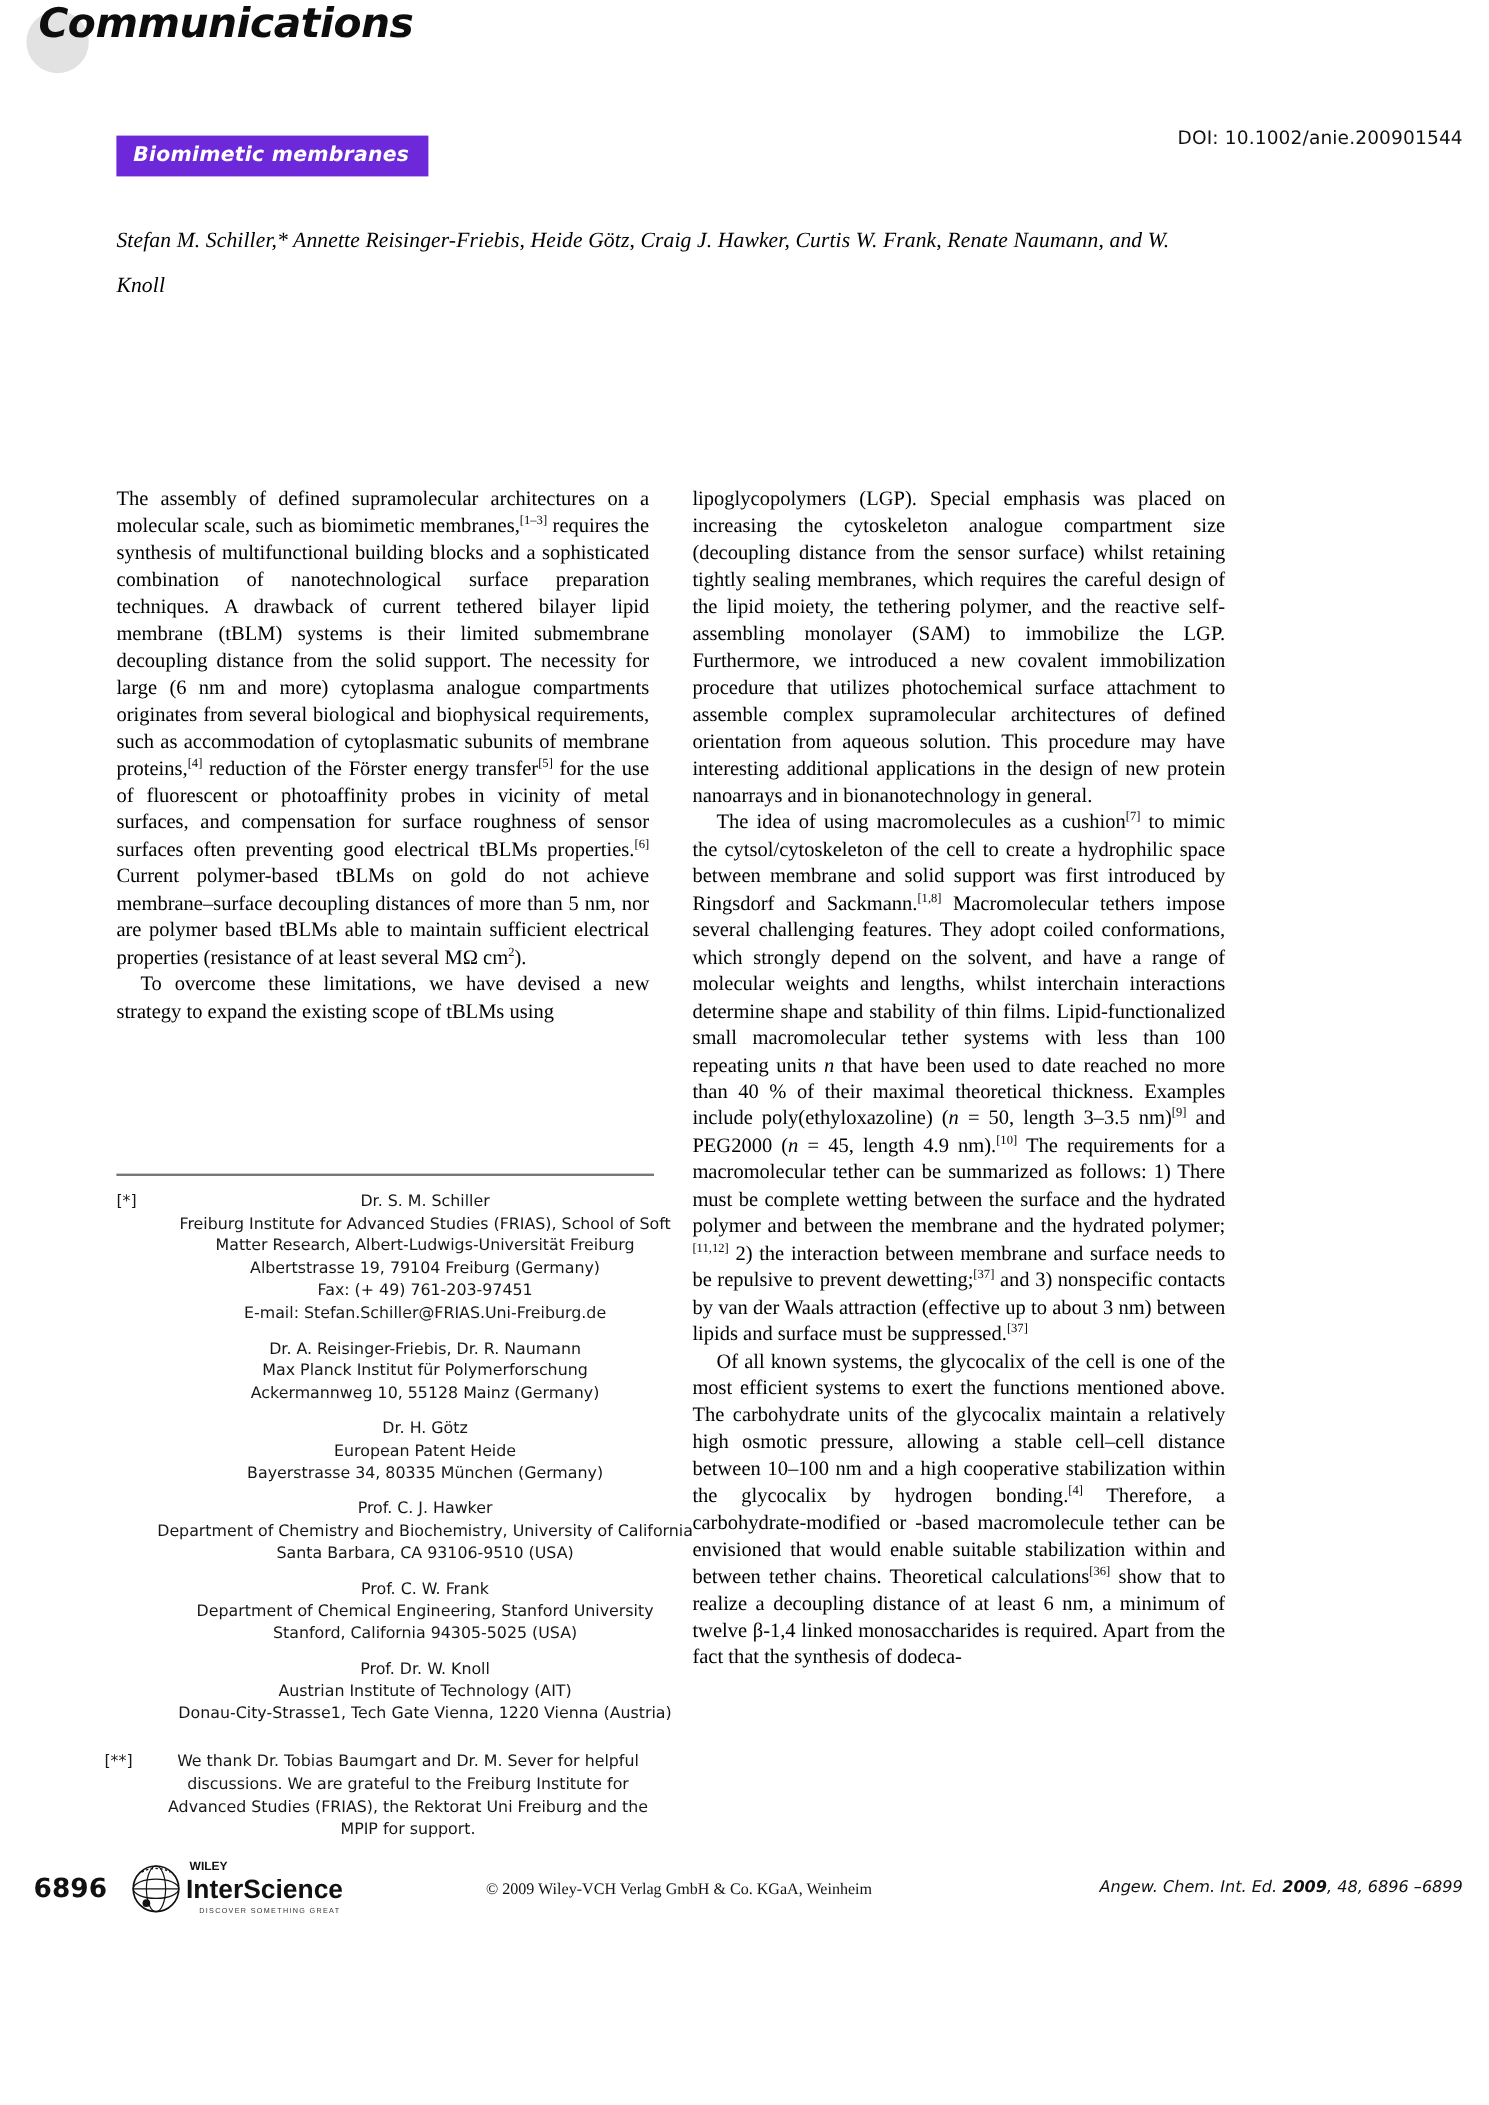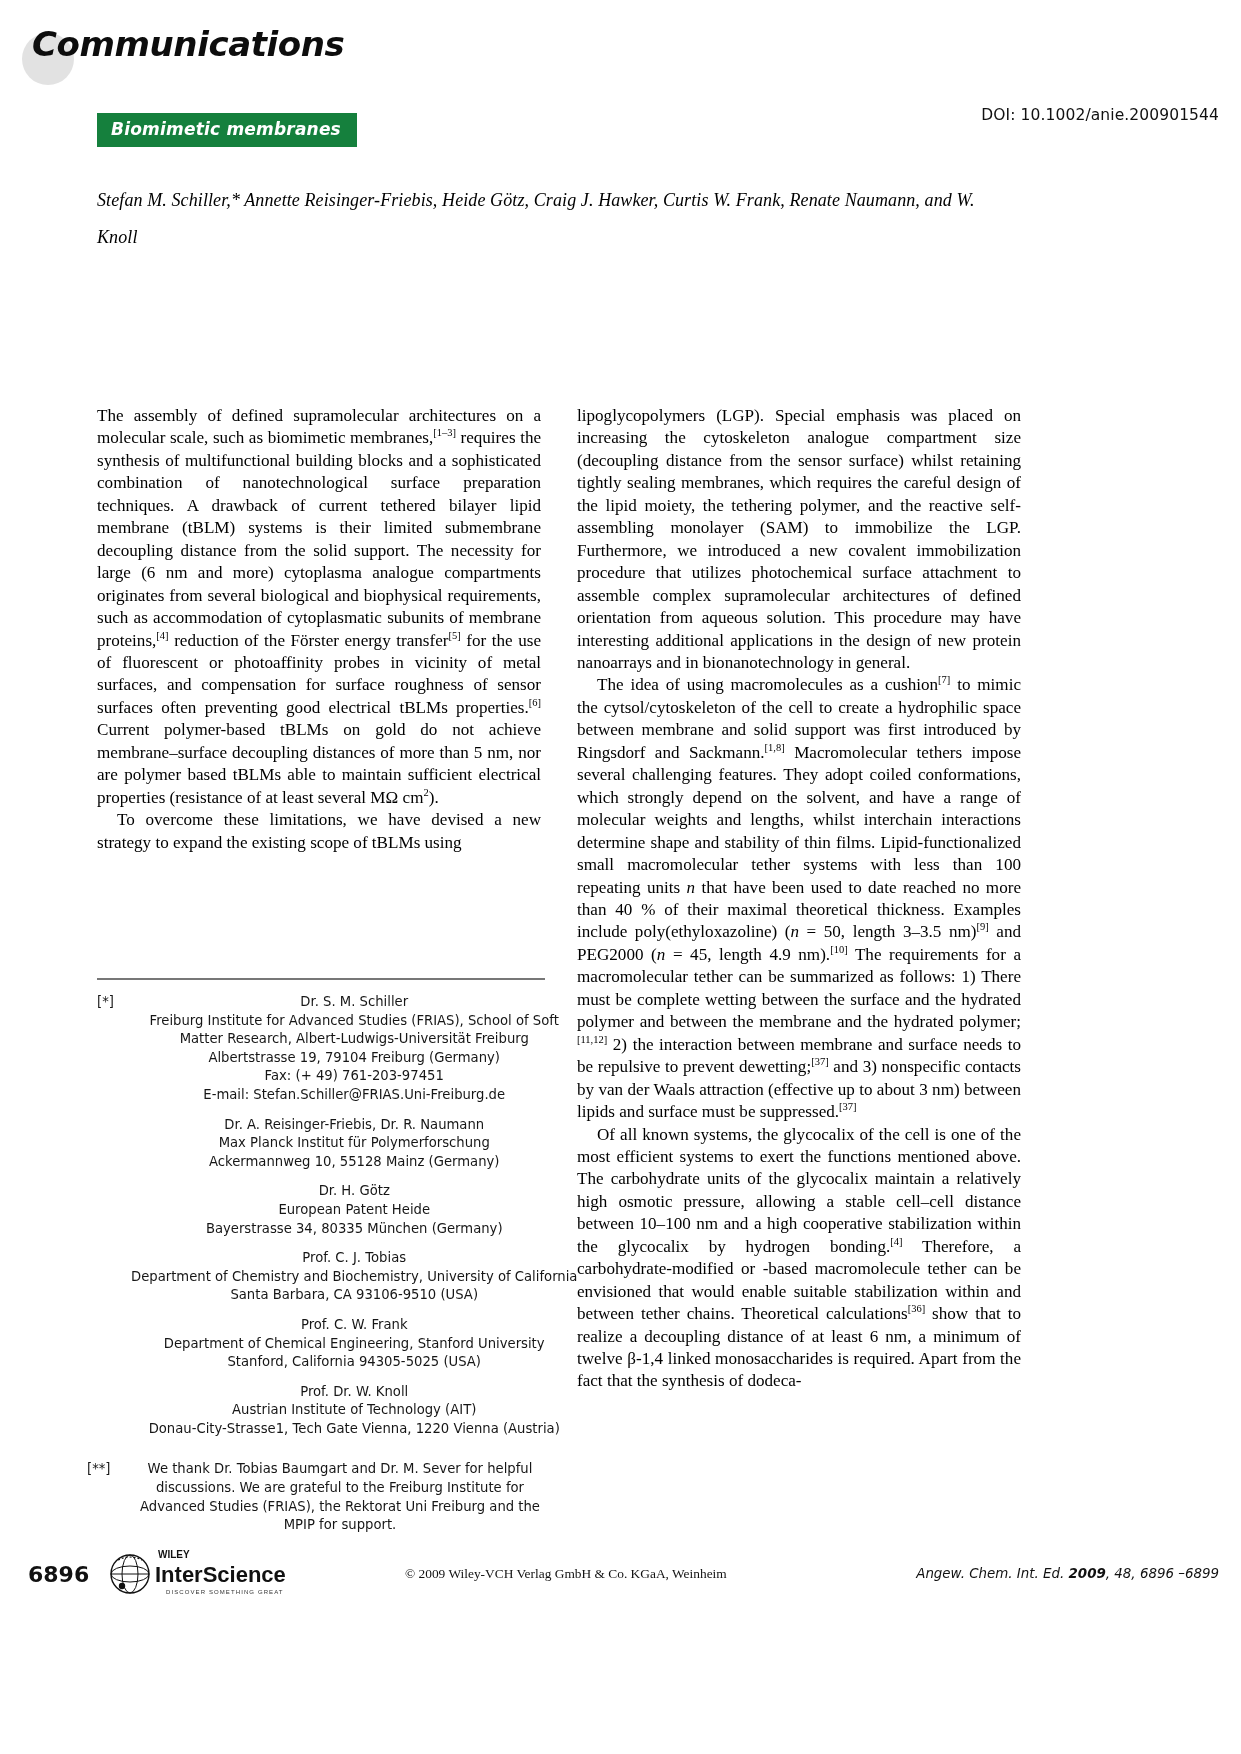--- a/index.html
+++ b/index.html
@@ -14,21 +14,21 @@
     background: #ffffff;
     overflow: hidden;
     font-family: "Liberation Serif", serif;
     color: #000000;
   }
 
   
   .runhead {
     position: absolute;
     left: 22px;
-    top: 24px;
+    top: 0;
     display: flex;
     align-items: center;
   }
   .runhead-dot {
     position: absolute;
     left: 0px;
     top: 9px;
     width: 52px;
     height: 52px;
     border-radius: 50%;
@@ -55,21 +55,21 @@
     font-size: 15.5px;
     color: #111;
     letter-spacing: 0.1px;
   }
 
   
   .keytag {
     position: absolute;
     left: 97px;
     top: 113px;
-    background: #15803d;
+    background: #6d28d9;
     color: #ffffff;
     padding: 6px 16px 8px 14px;
     font-family: "DejaVu Sans", sans-serif;
     font-style: italic;
     font-weight: bold;
     font-size: 17px;
     letter-spacing: 0.2px;
   }
 
   
@@ -272,21 +272,21 @@
             <div>Dr. A. Reisinger-Friebis, Dr. R. Naumann</div>
             <div>Max Planck Institut für Polymerforschung</div>
             <div>Ackermannweg 10, 55128 Mainz (Germany)</div>
           </div>
           <div class="fn-group">
             <div>Dr. H. Götz</div>
             <div>European Patent Heide</div>
             <div>Bayerstrasse 34, 80335 München (Germany)</div>
           </div>
           <div class="fn-group">
-            <div>Prof. C. J. Tobias</div>
+            <div>Prof. C. J. Hawker</div>
             <div>Department of Chemistry and Biochemistry, University of California</div>
             <div>Santa Barbara, CA 93106-9510 (USA)</div>
           </div>
           <div class="fn-group">
             <div>Prof. C. W. Frank</div>
             <div>Department of Chemical Engineering, Stanford University</div>
             <div>Stanford, California 94305-5025 (USA)</div>
           </div>
           <div class="fn-group">
             <div>Prof. Dr. W. Knoll</div>

